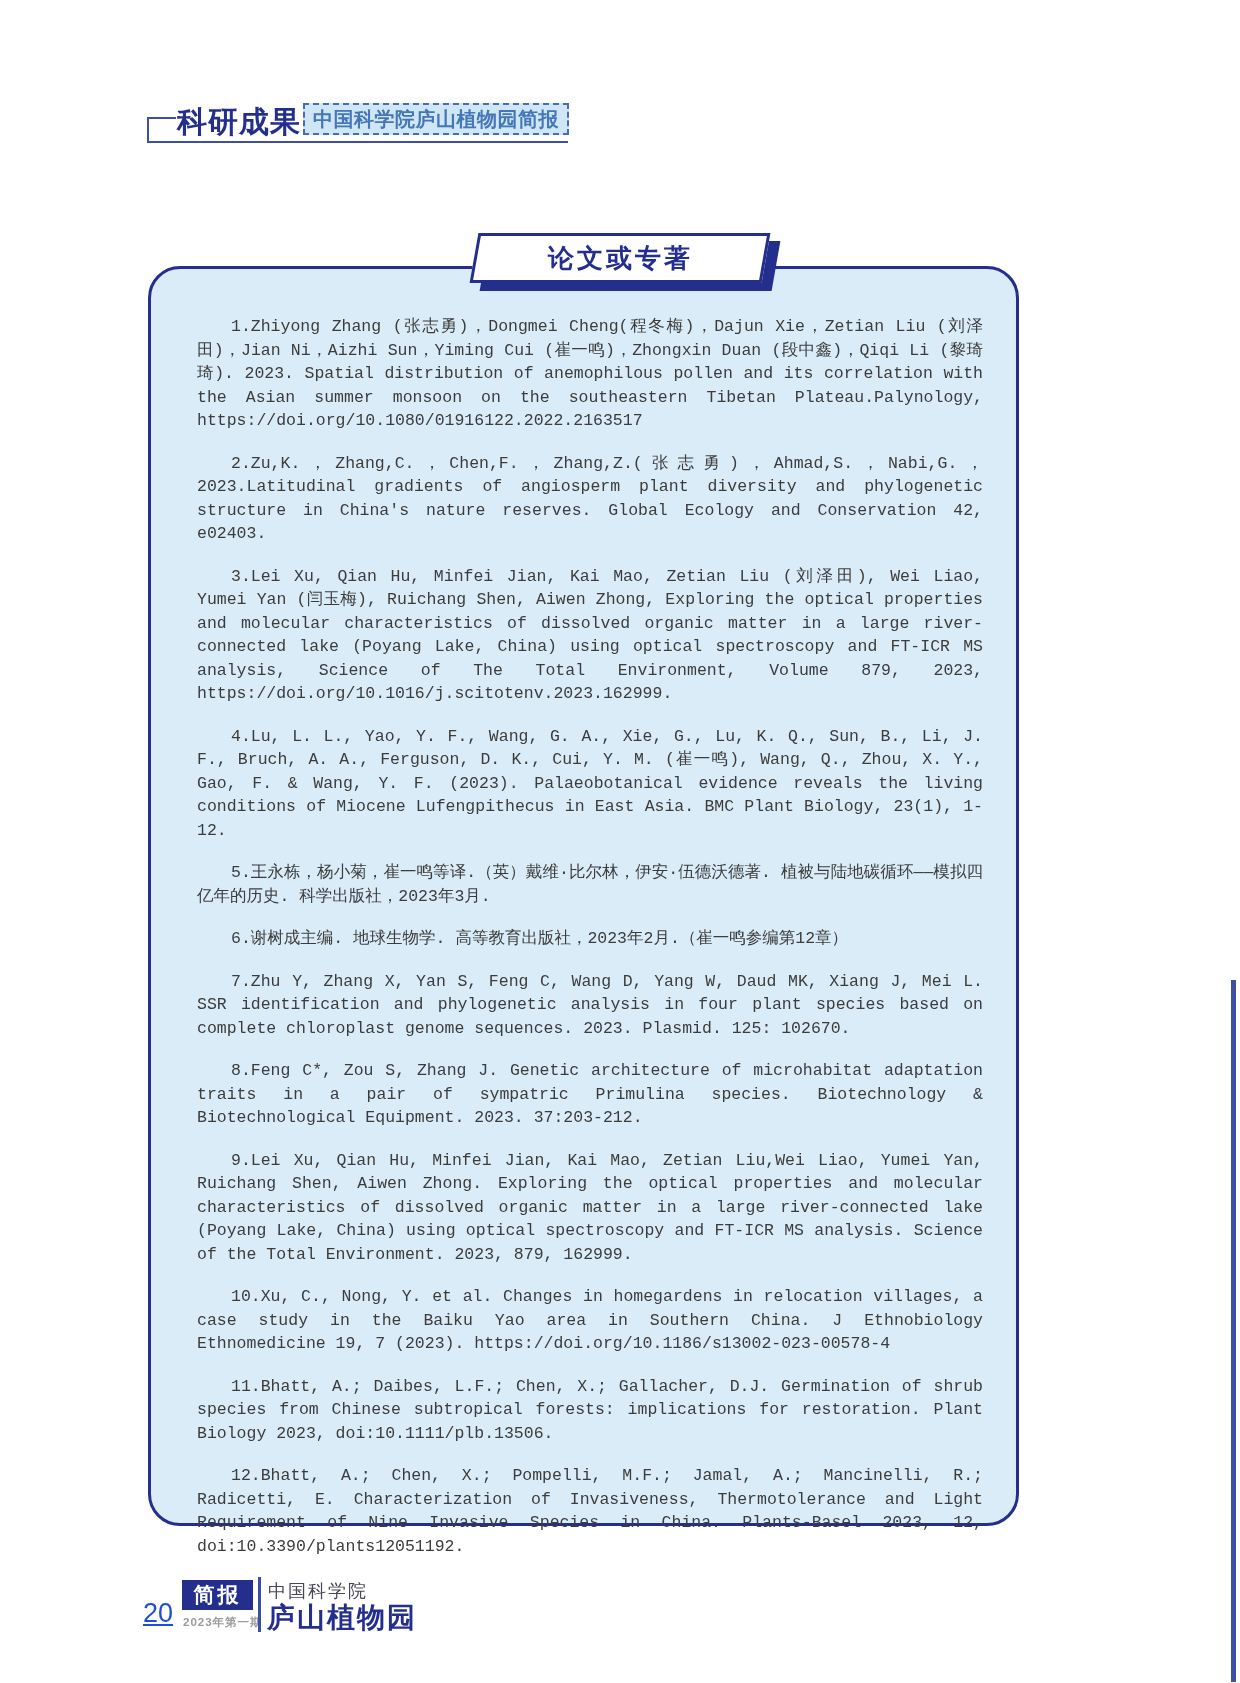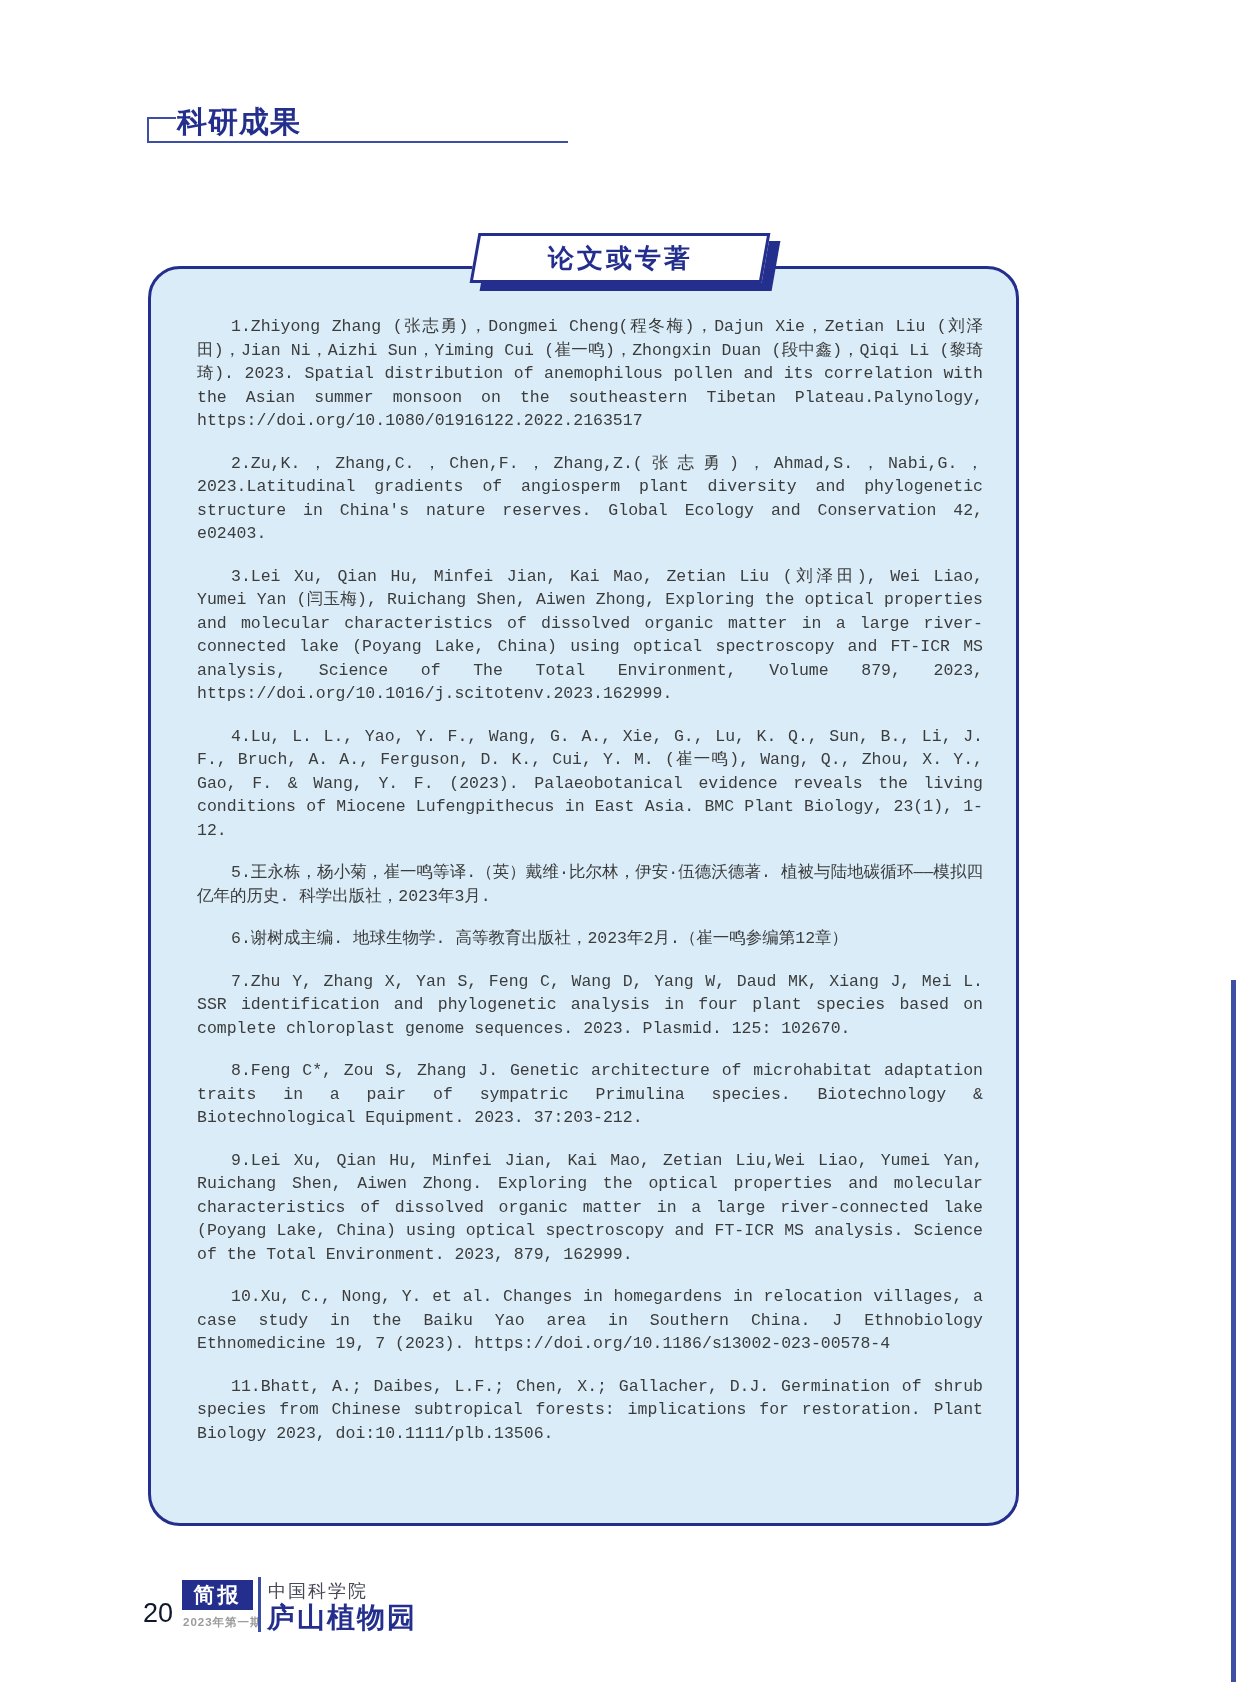--- a/index.html
+++ b/index.html
@@ -81,21 +81,21 @@
   }
   .badge-label {
     transform: skewX(10deg);
     font-size: 26px; font-weight: bold; color: #232e8d;
     letter-spacing: 3px;
   }
 
   
   .page-number {
     position: absolute; left: 143px; top: 1574px;
-    font-size: 27px; color: #0f172a;
+    font-size: 27px; color: #1d4ed8; text-decoration: underline;
   }
   .logo-box {
     position: absolute; left: 182px; top: 1556px;
     width: 71px; height: 30px;
     background: #232e8d;
     display: flex; align-items: center; justify-content: center;
   }
   .logo-box-label {
     color: #ffffff; font-size: 21px; font-weight: bold; letter-spacing: 3px;
   }
@@ -127,34 +127,36 @@
   }
 </style>
 </head>
 <body>
 
 <div class="page">
 
   <div class="hdr-bracket"></div>
   <div class="hdr-tick"></div>
   <div class="hdr-title">科研成果</div>
+  <div class="hdr-masthead">中国科学院庐山植物园简报</div>
 
   <div class="panel">
     <div>
         <p class="pub-item">1.Zhiyong Zhang (张志勇)，Dongmei Cheng(程冬梅)，Dajun Xie，Zetian Liu (刘泽田)，Jian Ni，Aizhi Sun，Yiming Cui (崔一鸣)，Zhongxin Duan (段中鑫)，Qiqi Li (黎琦琦). 2023. Spatial distribution of anemophilous pollen and its correlation with the Asian summer monsoon on the southeastern Tibetan Plateau.Palynology, https://doi.org/10.1080/01916122.2022.2163517</p>
         <p class="pub-item">2.Zu,K.，Zhang,C.，Chen,F.，Zhang,Z.(张志勇)，Ahmad,S.，Nabi,G.，2023.Latitudinal gradients of angiosperm plant diversity and phylogenetic structure in China's nature reserves. Global Ecology and Conservation 42, e02403.</p>
         <p class="pub-item">3.Lei Xu, Qian Hu, Minfei Jian, Kai Mao, Zetian Liu (刘泽田), Wei Liao, Yumei Yan (闫玉梅), Ruichang Shen, Aiwen Zhong, Exploring the optical properties and molecular characteristics of dissolved organic matter in a large river-connected lake (Poyang Lake, China) using optical spectroscopy and FT-ICR MS analysis, Science of The Total Environment, Volume 879, 2023, https://doi.org/10.1016/j.scitotenv.2023.162999.</p>
         <p class="pub-item">4.Lu, L. L., Yao, Y. F., Wang, G. A., Xie, G., Lu, K. Q., Sun, B., Li, J. F., Bruch, A. A., Ferguson, D. K., Cui, Y. M. (崔一鸣), Wang, Q., Zhou, X. Y., Gao, F. &amp; Wang, Y. F. (2023). Palaeobotanical evidence reveals the living conditions of Miocene Lufengpithecus in East Asia. BMC Plant Biology, 23(1), 1-12.</p>
         <p class="pub-item">5.王永栋，杨小菊，崔一鸣等译.（英）戴维·比尔林，伊安·伍德沃德著. 植被与陆地碳循环——模拟四亿年的历史. 科学出版社，2023年3月.</p>
         <p class="pub-item">6.谢树成主编. 地球生物学. 高等教育出版社，2023年2月.（崔一鸣参编第12章）</p>
         <p class="pub-item">7.Zhu Y, Zhang X, Yan S, Feng C, Wang D, Yang W, Daud MK, Xiang J, Mei L. SSR identification and phylogenetic analysis in four plant species based on complete chloroplast genome sequences. 2023. Plasmid. 125: 102670.</p>
         <p class="pub-item">8.Feng C*, Zou S, Zhang J. Genetic architecture of microhabitat adaptation traits in a pair of sympatric Primulina species. Biotechnology &amp; Biotechnological Equipment. 2023. 37:203-212.</p>
         <p class="pub-item">9.Lei Xu, Qian Hu, Minfei Jian, Kai Mao, Zetian Liu,Wei Liao, Yumei Yan, Ruichang Shen, Aiwen Zhong. Exploring the optical properties and molecular characteristics of dissolved organic matter in a large river-connected lake (Poyang Lake, China) using optical spectroscopy and FT-ICR MS analysis. Science of the Total Environment. 2023, 879, 162999.</p>
         <p class="pub-item">10.Xu, C., Nong, Y. et al. Changes in homegardens in relocation villages, a case study in the Baiku Yao area in Southern China. J Ethnobiology Ethnomedicine 19, 7 (2023). https://doi.org/10.1186/s13002-023-00578-4</p>
         <p class="pub-item">11.Bhatt, A.; Daibes, L.F.; Chen, X.; Gallacher, D.J. Germination of shrub species from Chinese subtropical forests: implications for restoration. Plant Biology 2023, doi:10.1111/plb.13506.</p>
+        <p class="pub-item">12.Bhatt, A.; Chen, X.; Pompelli, M.F.; Jamal, A.; Mancinelli, R.; Radicetti, E. Characterization of Invasiveness, Thermotolerance and Light Requirement of Nine Invasive Species in China. Plants-Basel 2023, 12, doi:10.3390/plants12051192.</p>
       </div>
   </div>
 
   <div class="badge-wrap">
     <div class="badge-shadow"></div>
     <div class="badge-face">
       <span class="badge-label">论文或专著</span>
     </div>
   </div>
 

